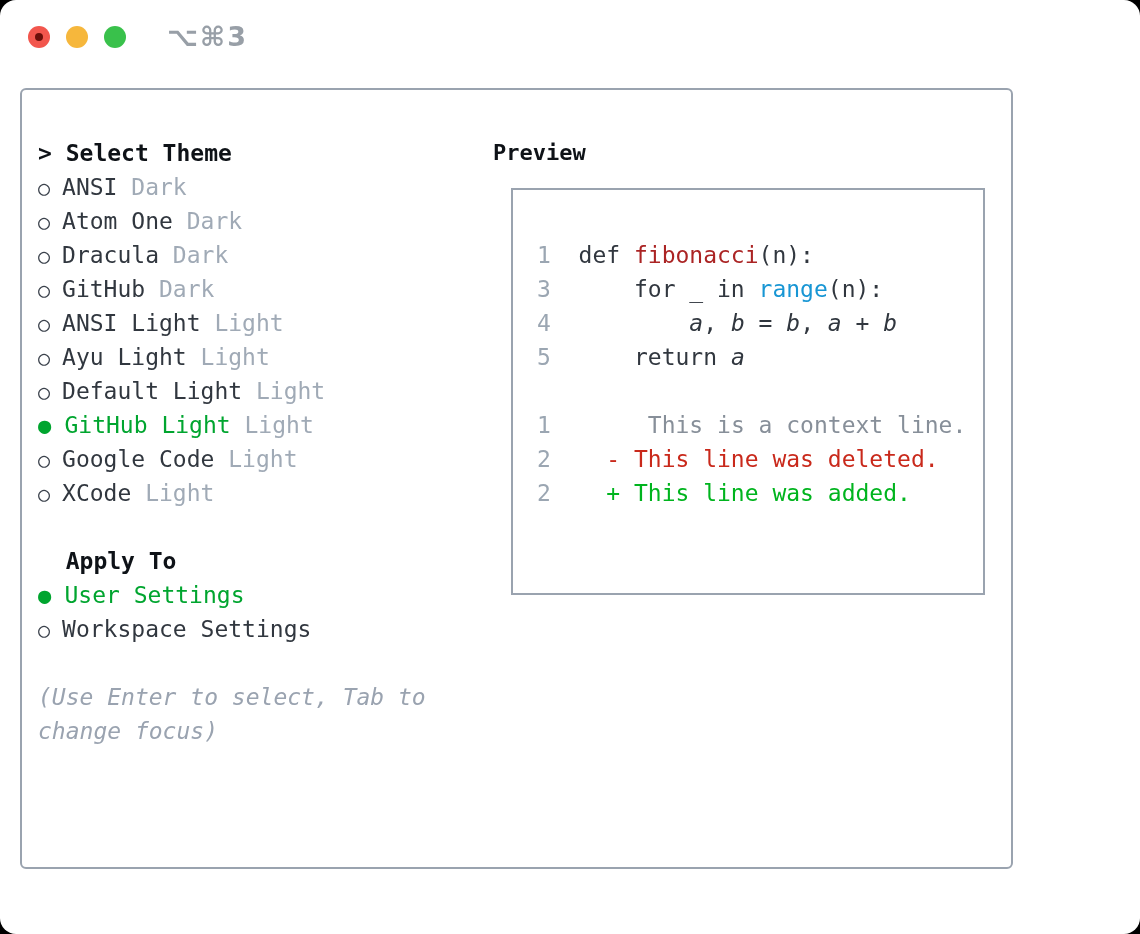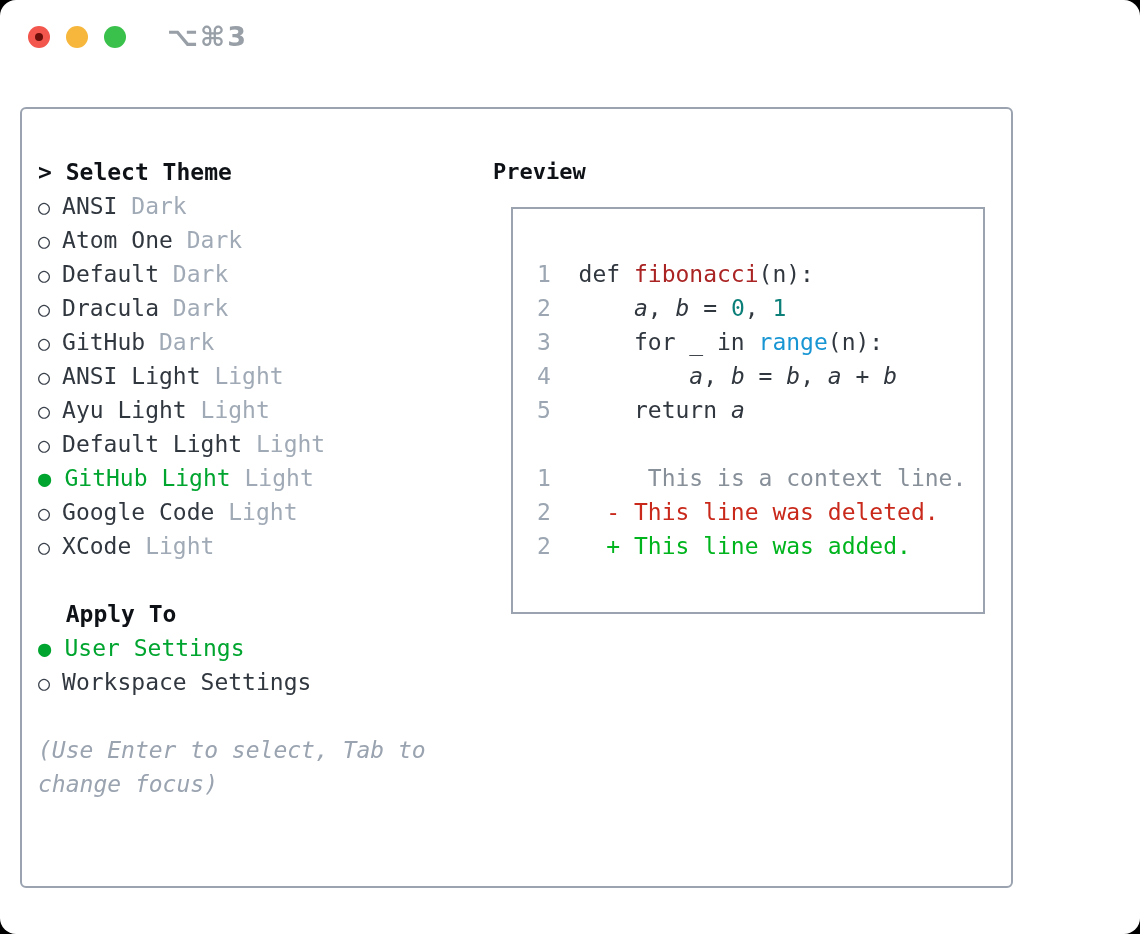--- a/index.html
+++ b/index.html
@@ -14,21 +14,21 @@
   .tl-red{background:var(--c-tl_red,#f2564d);}
   .tl-yellow{background:var(--c-tl_yellow,#f6b73c);}
   .tl-green{background:var(--c-tl_green,#39c14b);}
   .tl-dot{position:absolute;left:7px;top:7px;width:8px;height:8px;border-radius:50%;
           background:var(--c-tl_red_dot,#6b0f0a);}
   .window-title{position:absolute;left:167px;top:20px;height:34px;line-height:34px;
      font-family:"DejaVu Sans", sans-serif;font-weight:700;font-size:27px;
      color:var(--c-title,#989fa7);letter-spacing:2px;}
 
   
-  .panel{position:absolute;left:20px;top:107px;width:993px;height:781px;box-sizing:border-box;
+  .panel{position:absolute;left:20px;top:88px;width:993px;height:781px;box-sizing:border-box;
          border:2px solid var(--c-border,#9aa3af);border-radius:6px;background:var(--c-window_bg,#fff);}
 
   
   .left-col{position:absolute;left:16px;top:46px;font-size:23px;line-height:34px;}
   .row{height:34px;white-space:pre;color:var(--c-text,#31373f);}
   .mark{display:inline-block;width:2ch;}
   .prompt{font-weight:700;color:var(--c-header,#0e1217);}
   .hdr{font-weight:700;color:var(--c-header,#0e1217);}
   .hdr2{font-weight:700;color:var(--c-header,#0e1217);}
   .bullet{font-size:20px;color:#3a414b;}
@@ -68,42 +68,40 @@
       <span class="tl tl-yellow"></span>
       <span class="tl tl-green"></span>
     </div>
     <div class="window-title">⌥⌘3</div>
 
     <div class="panel">
       <div class="left-col" id="left-col">
           <div class="row"><span class="mark prompt">&gt;</span><span class="hdr">Select Theme</span></div>
           <div class="row"><span class="mark bullet">○</span><span class="name">ANSI</span><span class="muted"> Dark</span></div>
           <div class="row"><span class="mark bullet">○</span><span class="name">Atom One</span><span class="muted"> Dark</span></div>
-          <div class="row"><span class="mark bullet">○</span><span class="name">Default</span><span class="muted"> Dark</span></div>
           <div class="row"><span class="mark bullet">○</span><span class="name">Dracula</span><span class="muted"> Dark</span></div>
           <div class="row"><span class="mark bullet">○</span><span class="name">GitHub</span><span class="muted"> Dark</span></div>
           <div class="row"><span class="mark bullet">○</span><span class="name">ANSI Light</span><span class="muted"> Light</span></div>
           <div class="row"><span class="mark bullet">○</span><span class="name">Ayu Light</span><span class="muted"> Light</span></div>
           <div class="row"><span class="mark bullet">○</span><span class="name">Default Light</span><span class="muted"> Light</span></div>
           <div class="row"><span class="mark bullet on">●</span><span class="sel">GitHub Light</span><span class="muted"> Light</span></div>
           <div class="row"><span class="mark bullet">○</span><span class="name">Google Code</span><span class="muted"> Light</span></div>
           <div class="row"><span class="mark bullet">○</span><span class="name">XCode</span><span class="muted"> Light</span></div>
           <div class="row"></div>
           <div class="row"><span class="mark"></span><span class="hdr2">Apply To</span></div>
           <div class="row"><span class="mark bullet on">●</span><span class="sel">User Settings</span></div>
           <div class="row"><span class="mark bullet">○</span><span class="name">Workspace Settings</span></div>
           <div class="row"></div>
           <div class="row"><span class="help">(Use Enter to select, Tab to</span></div>
           <div class="row"><span class="help">change focus)</span></div>
         </div>
       <div class="preview-title">Preview</div>
       <div class="preview-box">
         <div id="code-block">
             <div class="cline"><span class="seg-lineno">1  </span><span class="seg-code">def </span><span class="seg-func">fibonacci</span><span class="seg-code">(n):</span></div>
-            <div class="cline"><span class="seg-lineno">2  </span><span class="seg-code">    </span><span class="seg-var">a</span><span class="seg-code">, </span><span class="seg-var">b</span><span class="seg-code"> = </span><span class="seg-num">0</span><span class="seg-code">, </span><span class="seg-num">1</span></div>
             <div class="cline"><span class="seg-lineno">3  </span><span class="seg-code">    for _ in </span><span class="seg-builtin">range</span><span class="seg-code">(n):</span></div>
             <div class="cline"><span class="seg-lineno">4  </span><span class="seg-code">        </span><span class="seg-var">a</span><span class="seg-code">, </span><span class="seg-var">b</span><span class="seg-code"> = </span><span class="seg-var">b</span><span class="seg-code">, </span><span class="seg-var">a</span><span class="seg-code"> + </span><span class="seg-var">b</span></div>
             <div class="cline"><span class="seg-lineno">5  </span><span class="seg-code">    return </span><span class="seg-var">a</span></div>
             <div class="cline"></div>
             <div class="cline"><span class="seg-lineno">1</span><span class="seg-code">       </span><span class="seg-context">This is a context line.</span></div>
             <div class="cline"><span class="seg-lineno">2</span><span class="seg-code">    </span><span class="seg-deleted">- This line was deleted.</span></div>
             <div class="cline"><span class="seg-lineno">2</span><span class="seg-code">    </span><span class="seg-added">+ This line was added.</span></div>
           </div>
       </div>
     </div>

